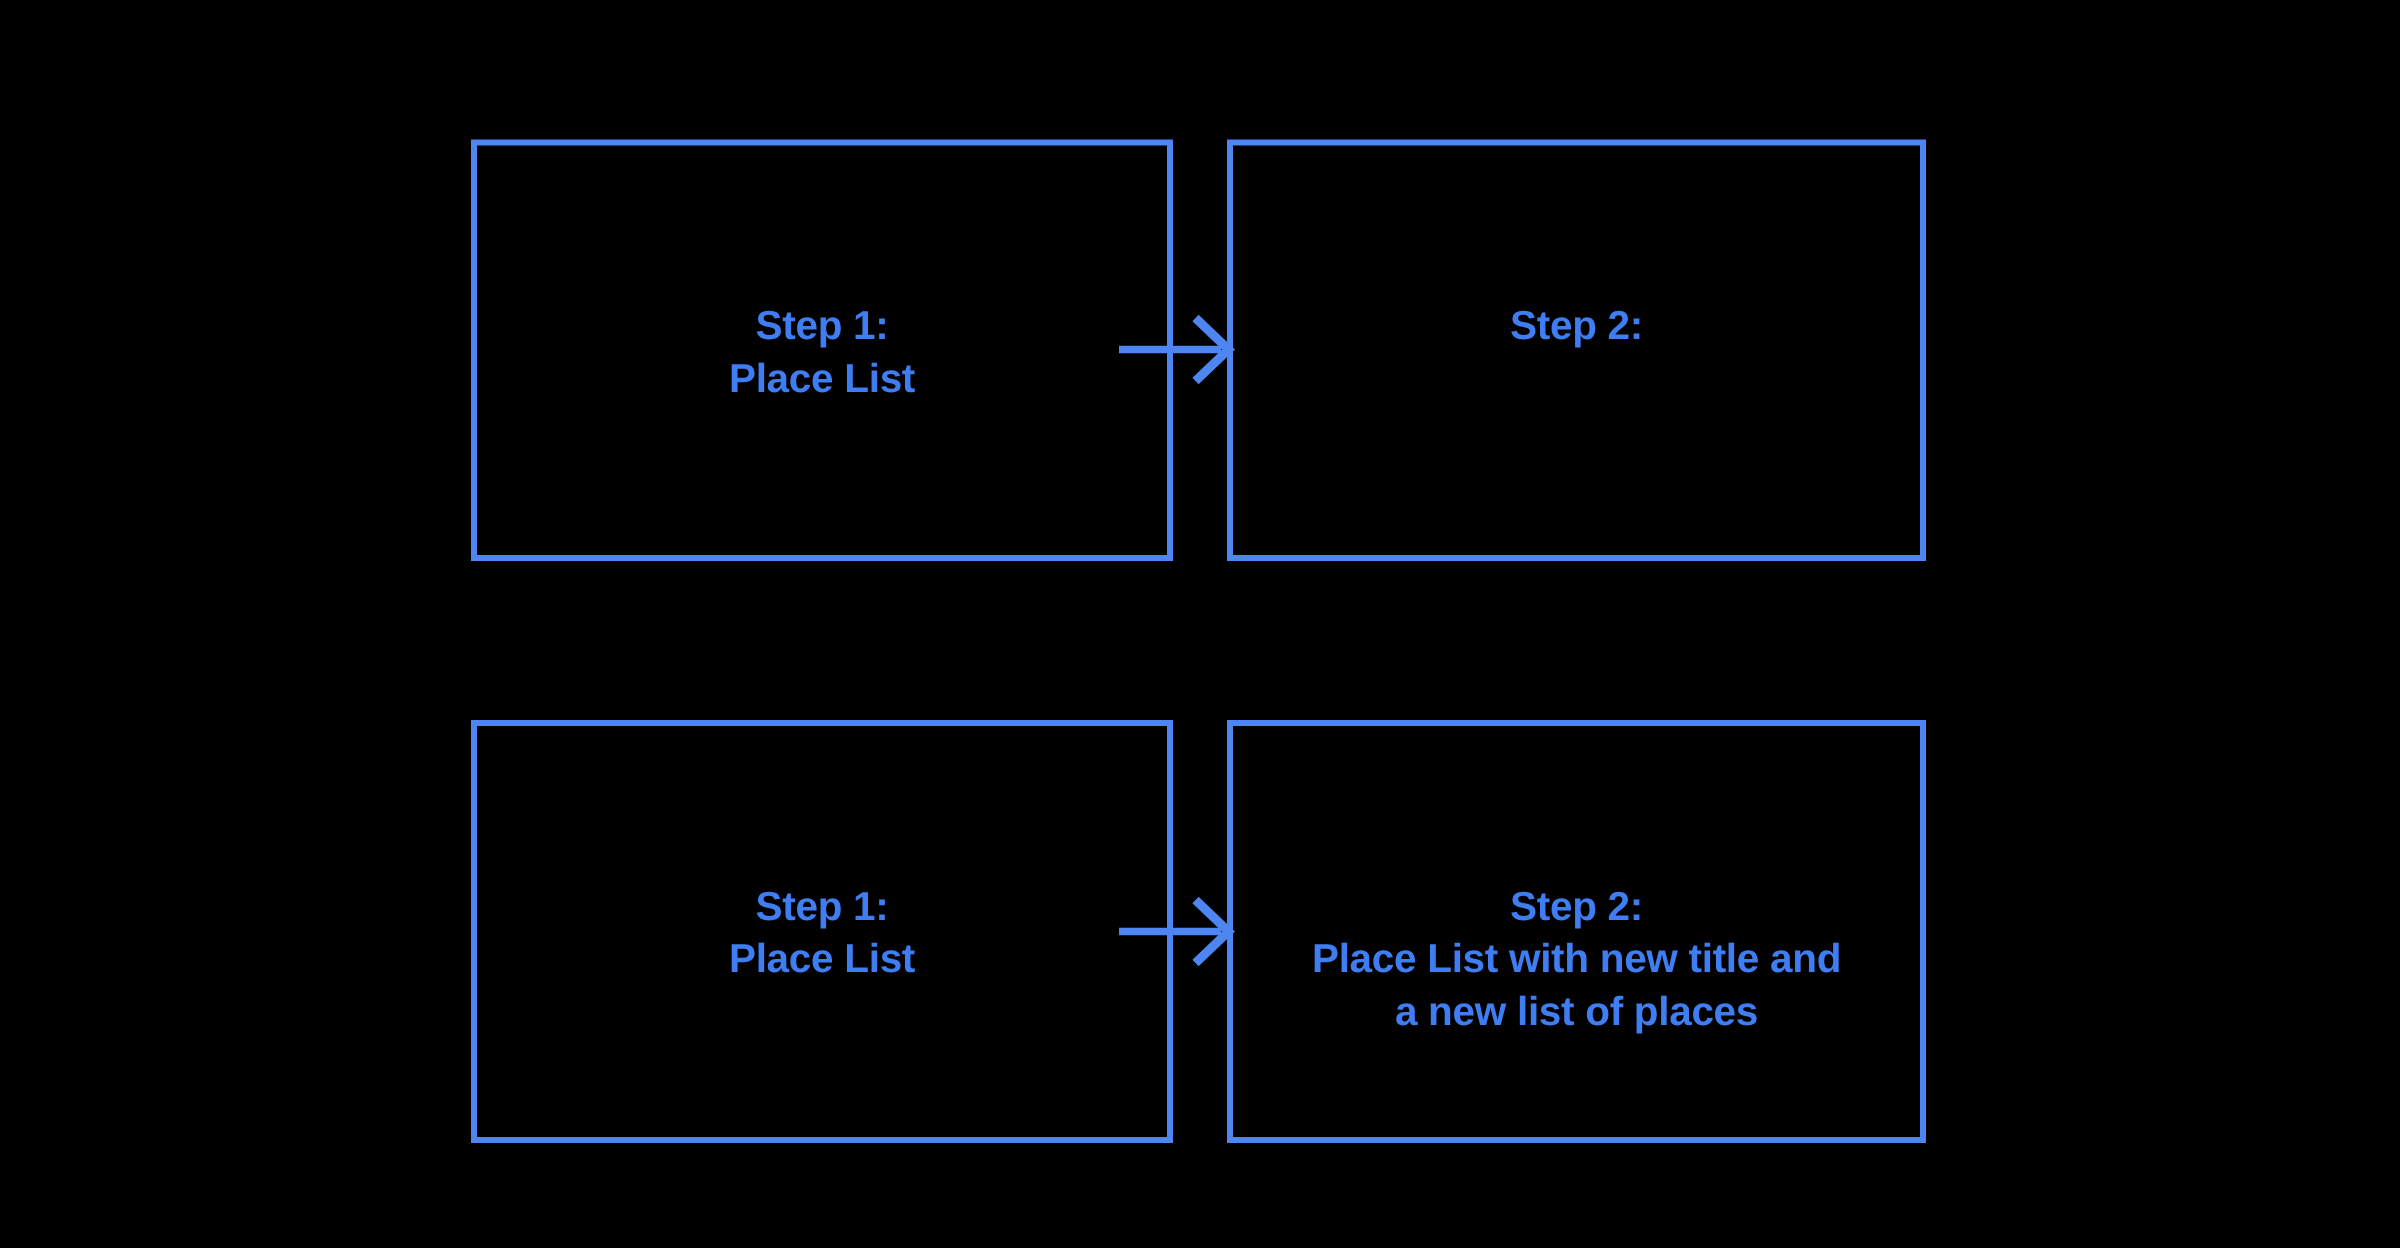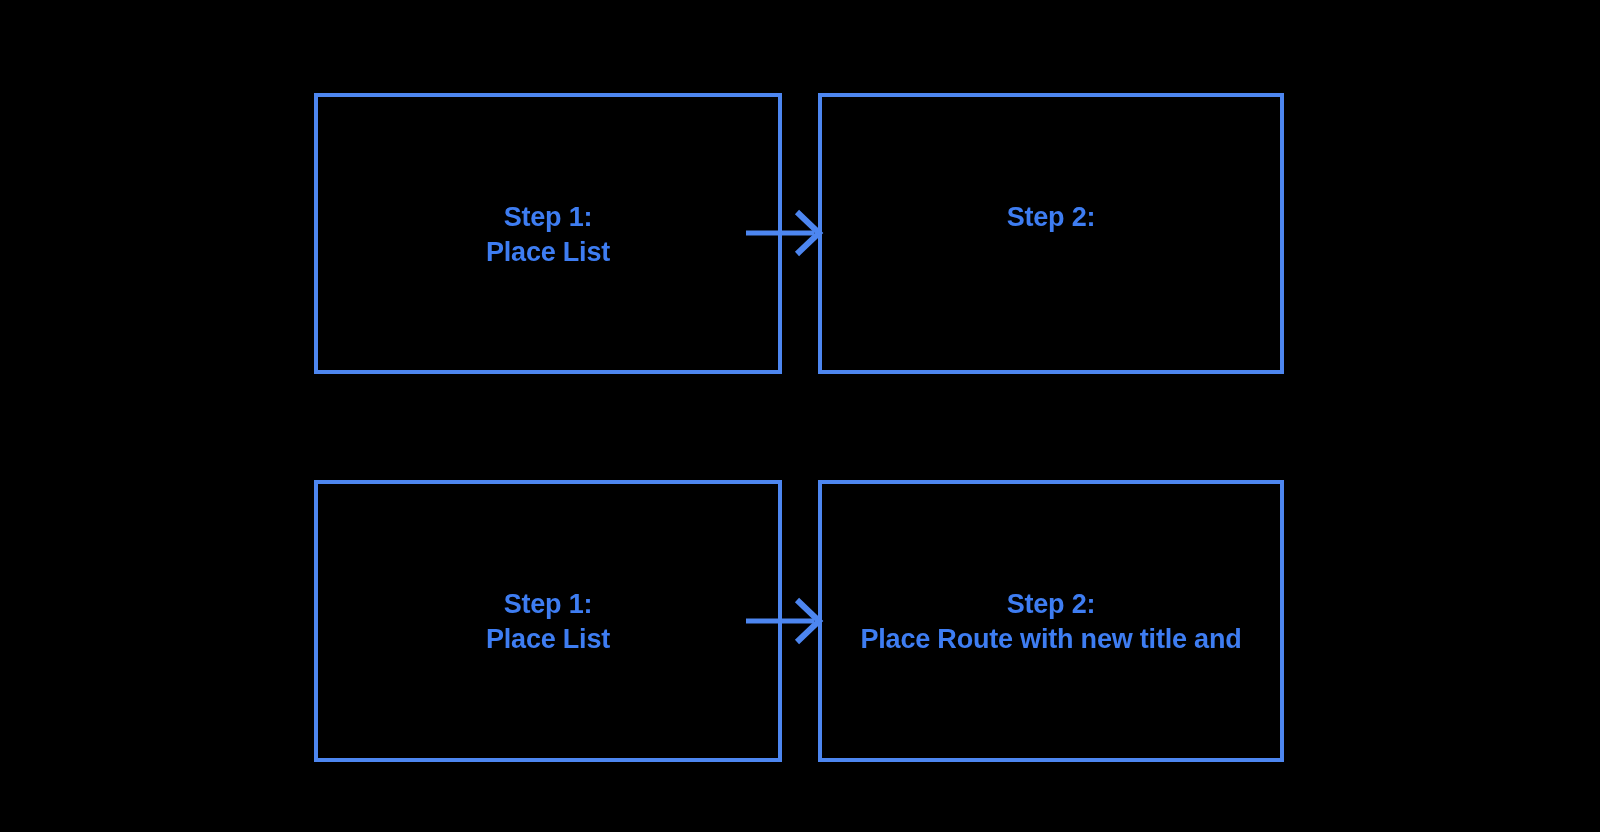--- a/index.html
+++ b/index.html
@@ -72,17 +72,18 @@
   </div>
 
   <svg class="arrow" id="arrow-2" width="84" height="60" viewBox="0 0 84 60">
     <line x1="6" y1="30" x2="74" y2="30" stroke-width="5"></line>
     <polyline points="57,9 79,30 57,51" stroke-width="6"></polyline>
   </svg>
 
   <div class="box" id="box-4">
     <div class="box-text">
       <div>Step 2:</div>
-      <div>Place Route with new title and</div>
+      <div>Place List with new title and</div>
+      <div>a new list of places</div>
     </div>
   </div>
 
 </div>
 
 </body></html>

